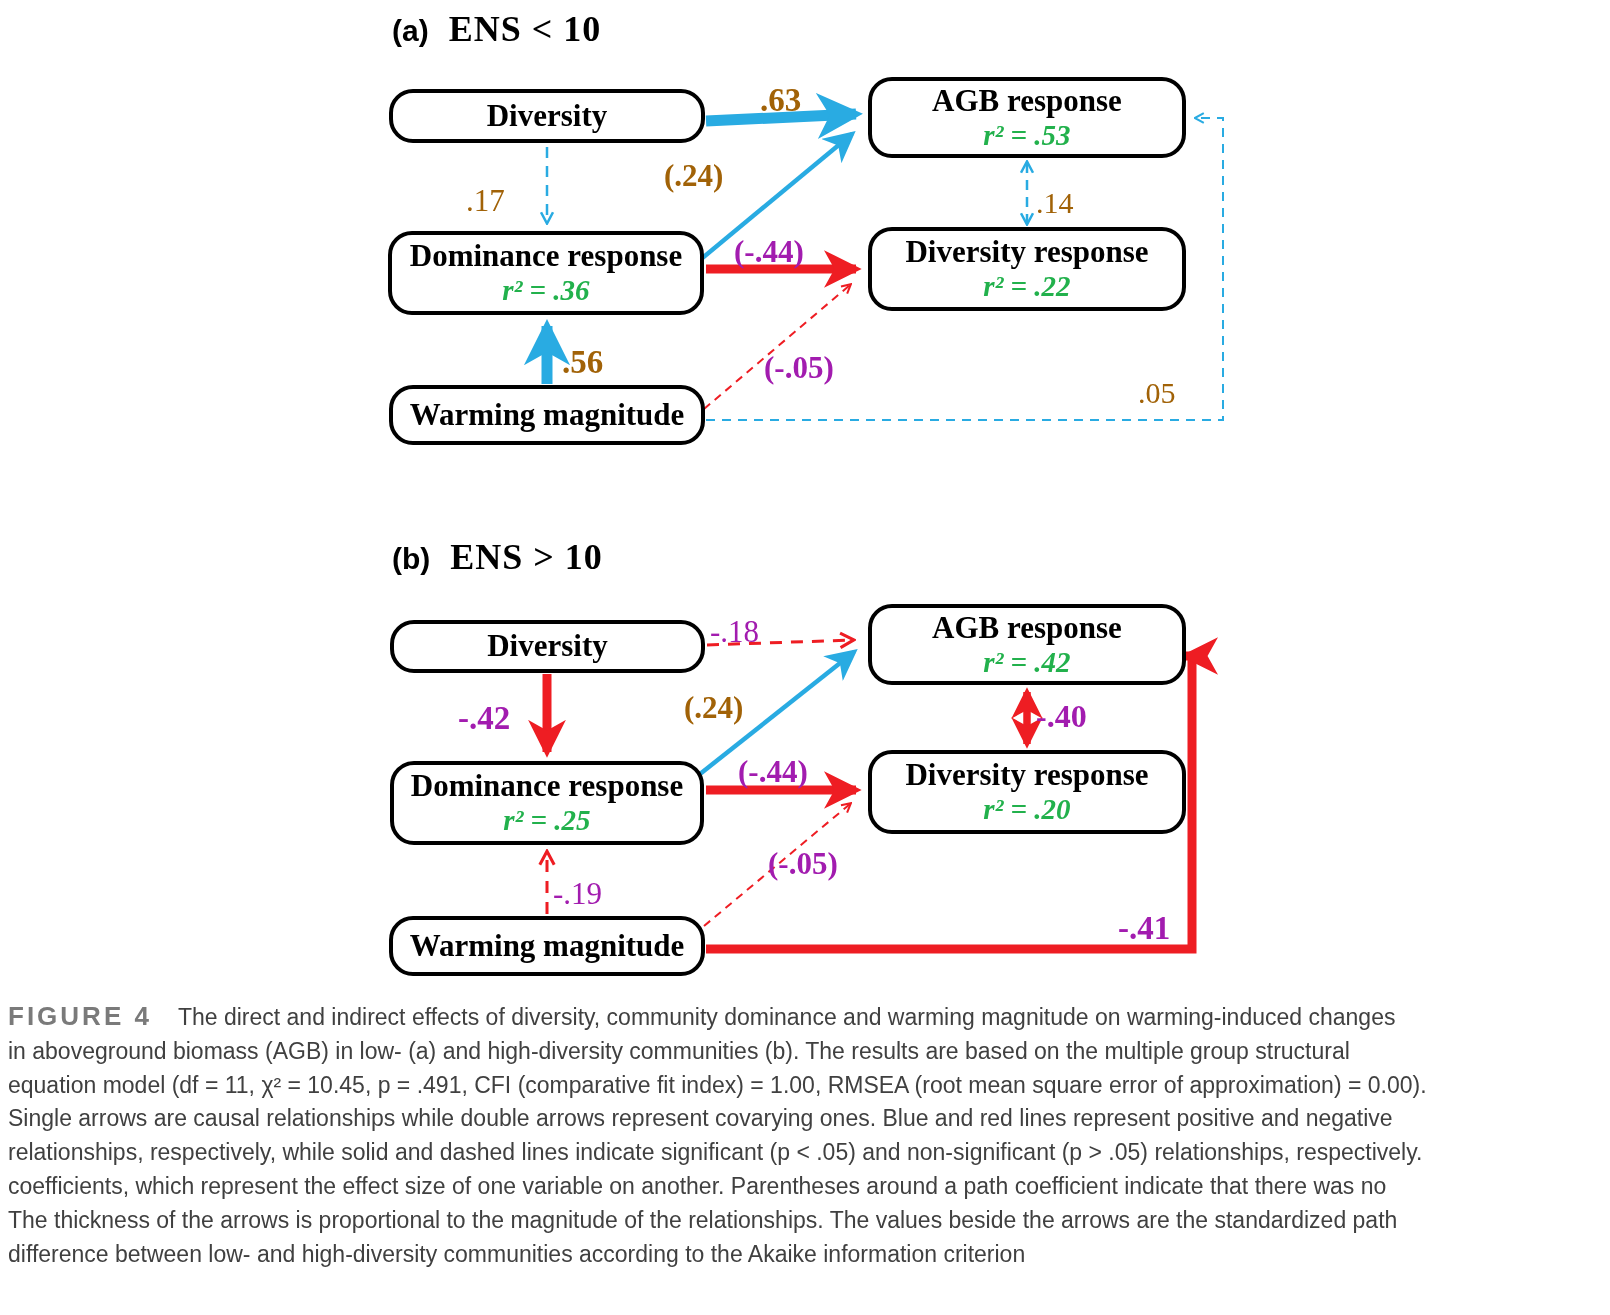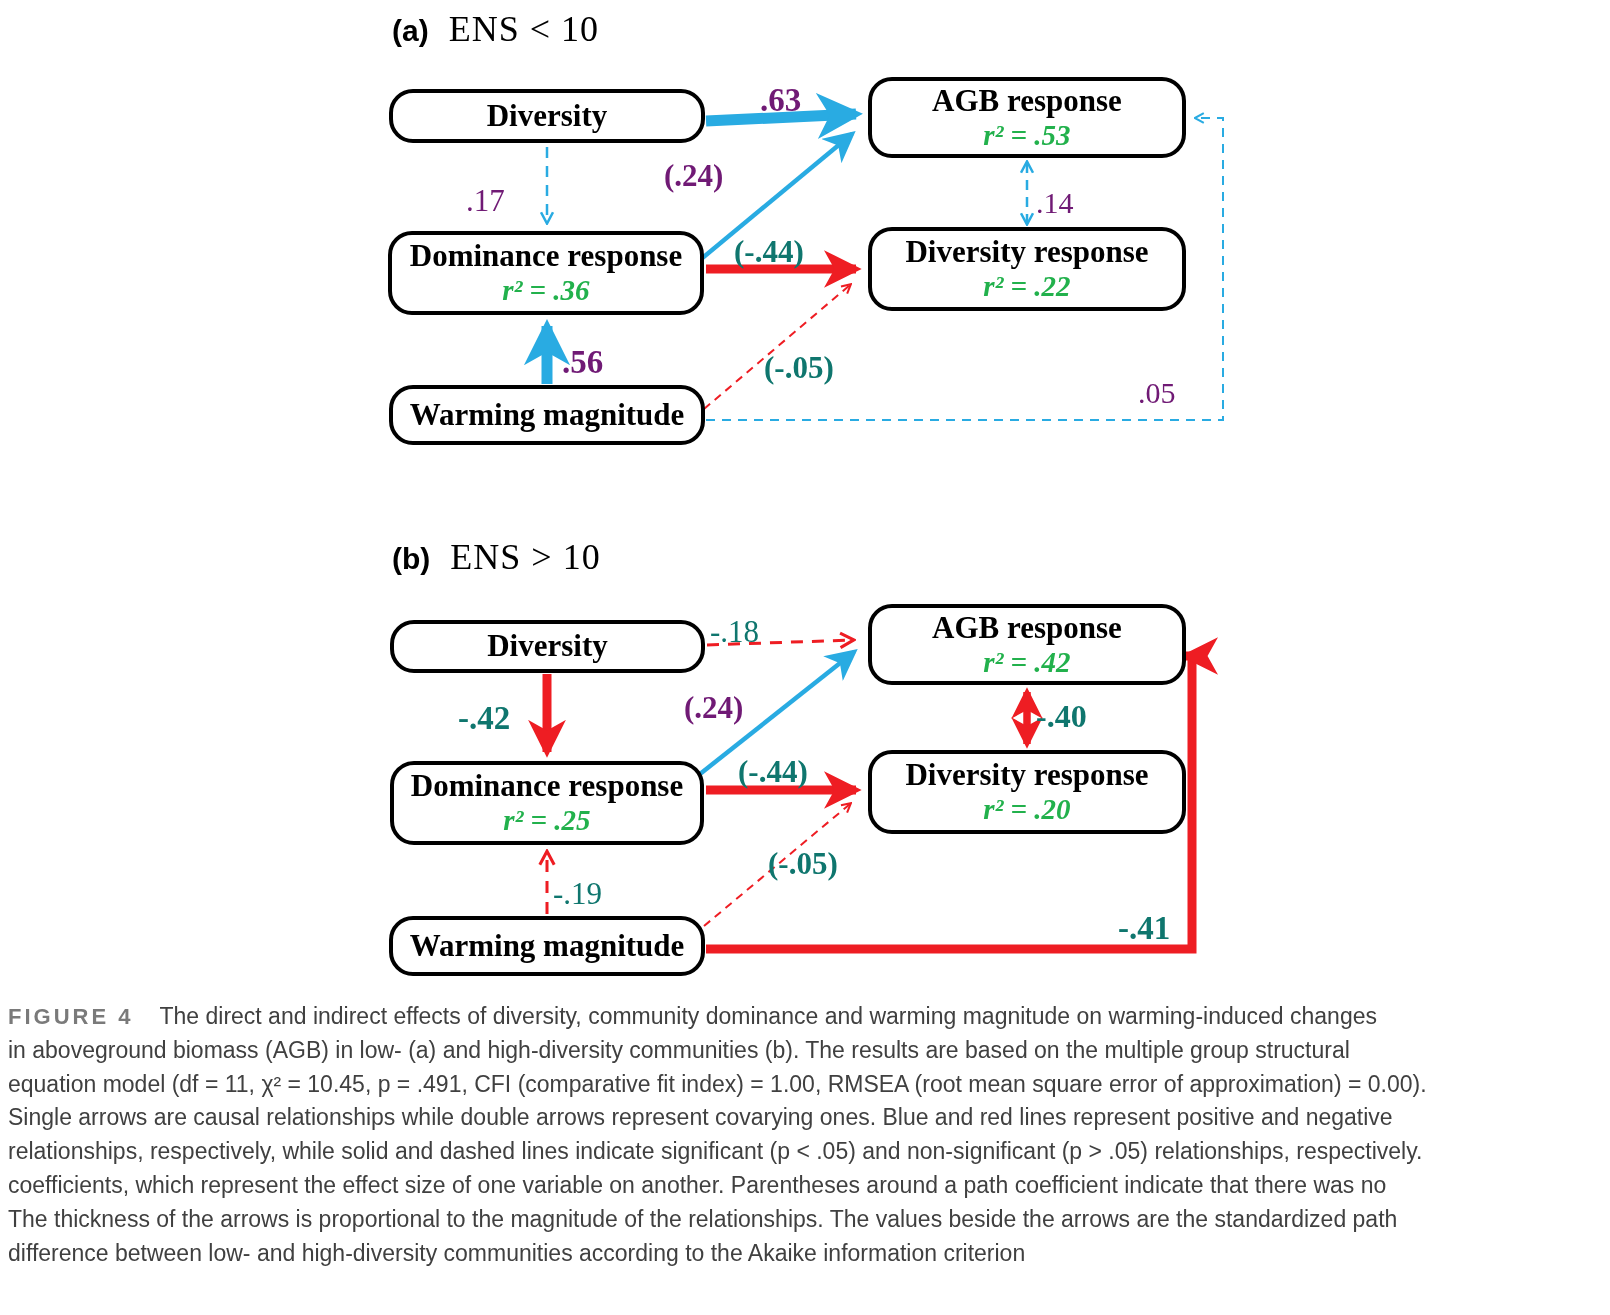--- a/index.html
+++ b/index.html
@@ -1,35 +1,35 @@
 <!DOCTYPE html>
 <html><head>
 <meta charset="utf-8">
 <style>
   html,body{margin:0;padding:0;background:#fff;}
   .canvas{position:relative;width:1610px;height:1315px;background:#fff;overflow:hidden;
           font-family:"Liberation Serif",serif;}
   .edges{position:absolute;left:0;top:0;width:1610px;height:1315px;}
   .panel-title{position:absolute;display:flex;align-items:baseline;gap:20px;color:#000;}
   .ptag{font-family:"Liberation Sans",sans-serif;font-weight:bold;font-size:30px;}
-  .ptitle{font-family:"Liberation Serif",serif;font-weight:normal;font-size:36px;letter-spacing:1px;}
+  .ptitle{font-family:"Liberation Serif",serif;font-weight:bold;font-size:36px;letter-spacing:1px;}
   .node{position:absolute;background:#fff;border:4.5px solid #000;border-radius:24px;
         display:flex;flex-direction:column;align-items:center;justify-content:center;
         box-sizing:border-box;z-index:2;}
   .node-label{font-weight:bold;font-size:31px;color:#000;line-height:1.1;}
   .node-r2{font-weight:bold;font-style:italic;font-size:29px;color:#22B14C;line-height:1.1;margin-top:2px;}
   .coef{position:absolute;font-family:"Liberation Serif",serif;font-weight:bold;z-index:3;white-space:nowrap;}
-  .c-blue{color:#701a75;}
-  .c-red{color:#0f766e;}
+  .c-blue{color:#a16207;}
+  .c-red{color:#a21caf;}
   .w-reg{font-weight:normal;}
   .fs33{font-size:33px;} .fs32{font-size:32px;} .fs31{font-size:31px;} .fs30{font-size:30px;}
   .caption{position:absolute;left:8px;top:1000px;width:1600px;
            font-family:"Liberation Sans",sans-serif;font-size:23px;line-height:33.8px;color:#404040;}
   .cap-line{white-space:nowrap;}
-  .cap-tag{font-weight:bold;letter-spacing:3px;color:#7a7a7a;margin-right:26px;font-size:22px;}
+  .cap-tag{font-weight:bold;letter-spacing:3px;color:#7a7a7a;margin-right:26px;font-size:26px;}
 </style>
 </head>
 <body>
 
 <div class="canvas">
 
   <svg class="edges" viewBox="0 0 1610 1315" xmlns="http://www.w3.org/2000/svg">
     <defs>
       <marker id="mBlueBig" viewBox="0 0 10 10" refX="8.5" refY="5" markerWidth="4.2" markerHeight="4.2" orient="auto-start-reverse">
         <path d="M0,0 L10,5 L0,10 L2.8,5 Z" fill="#29ABE2"></path>

